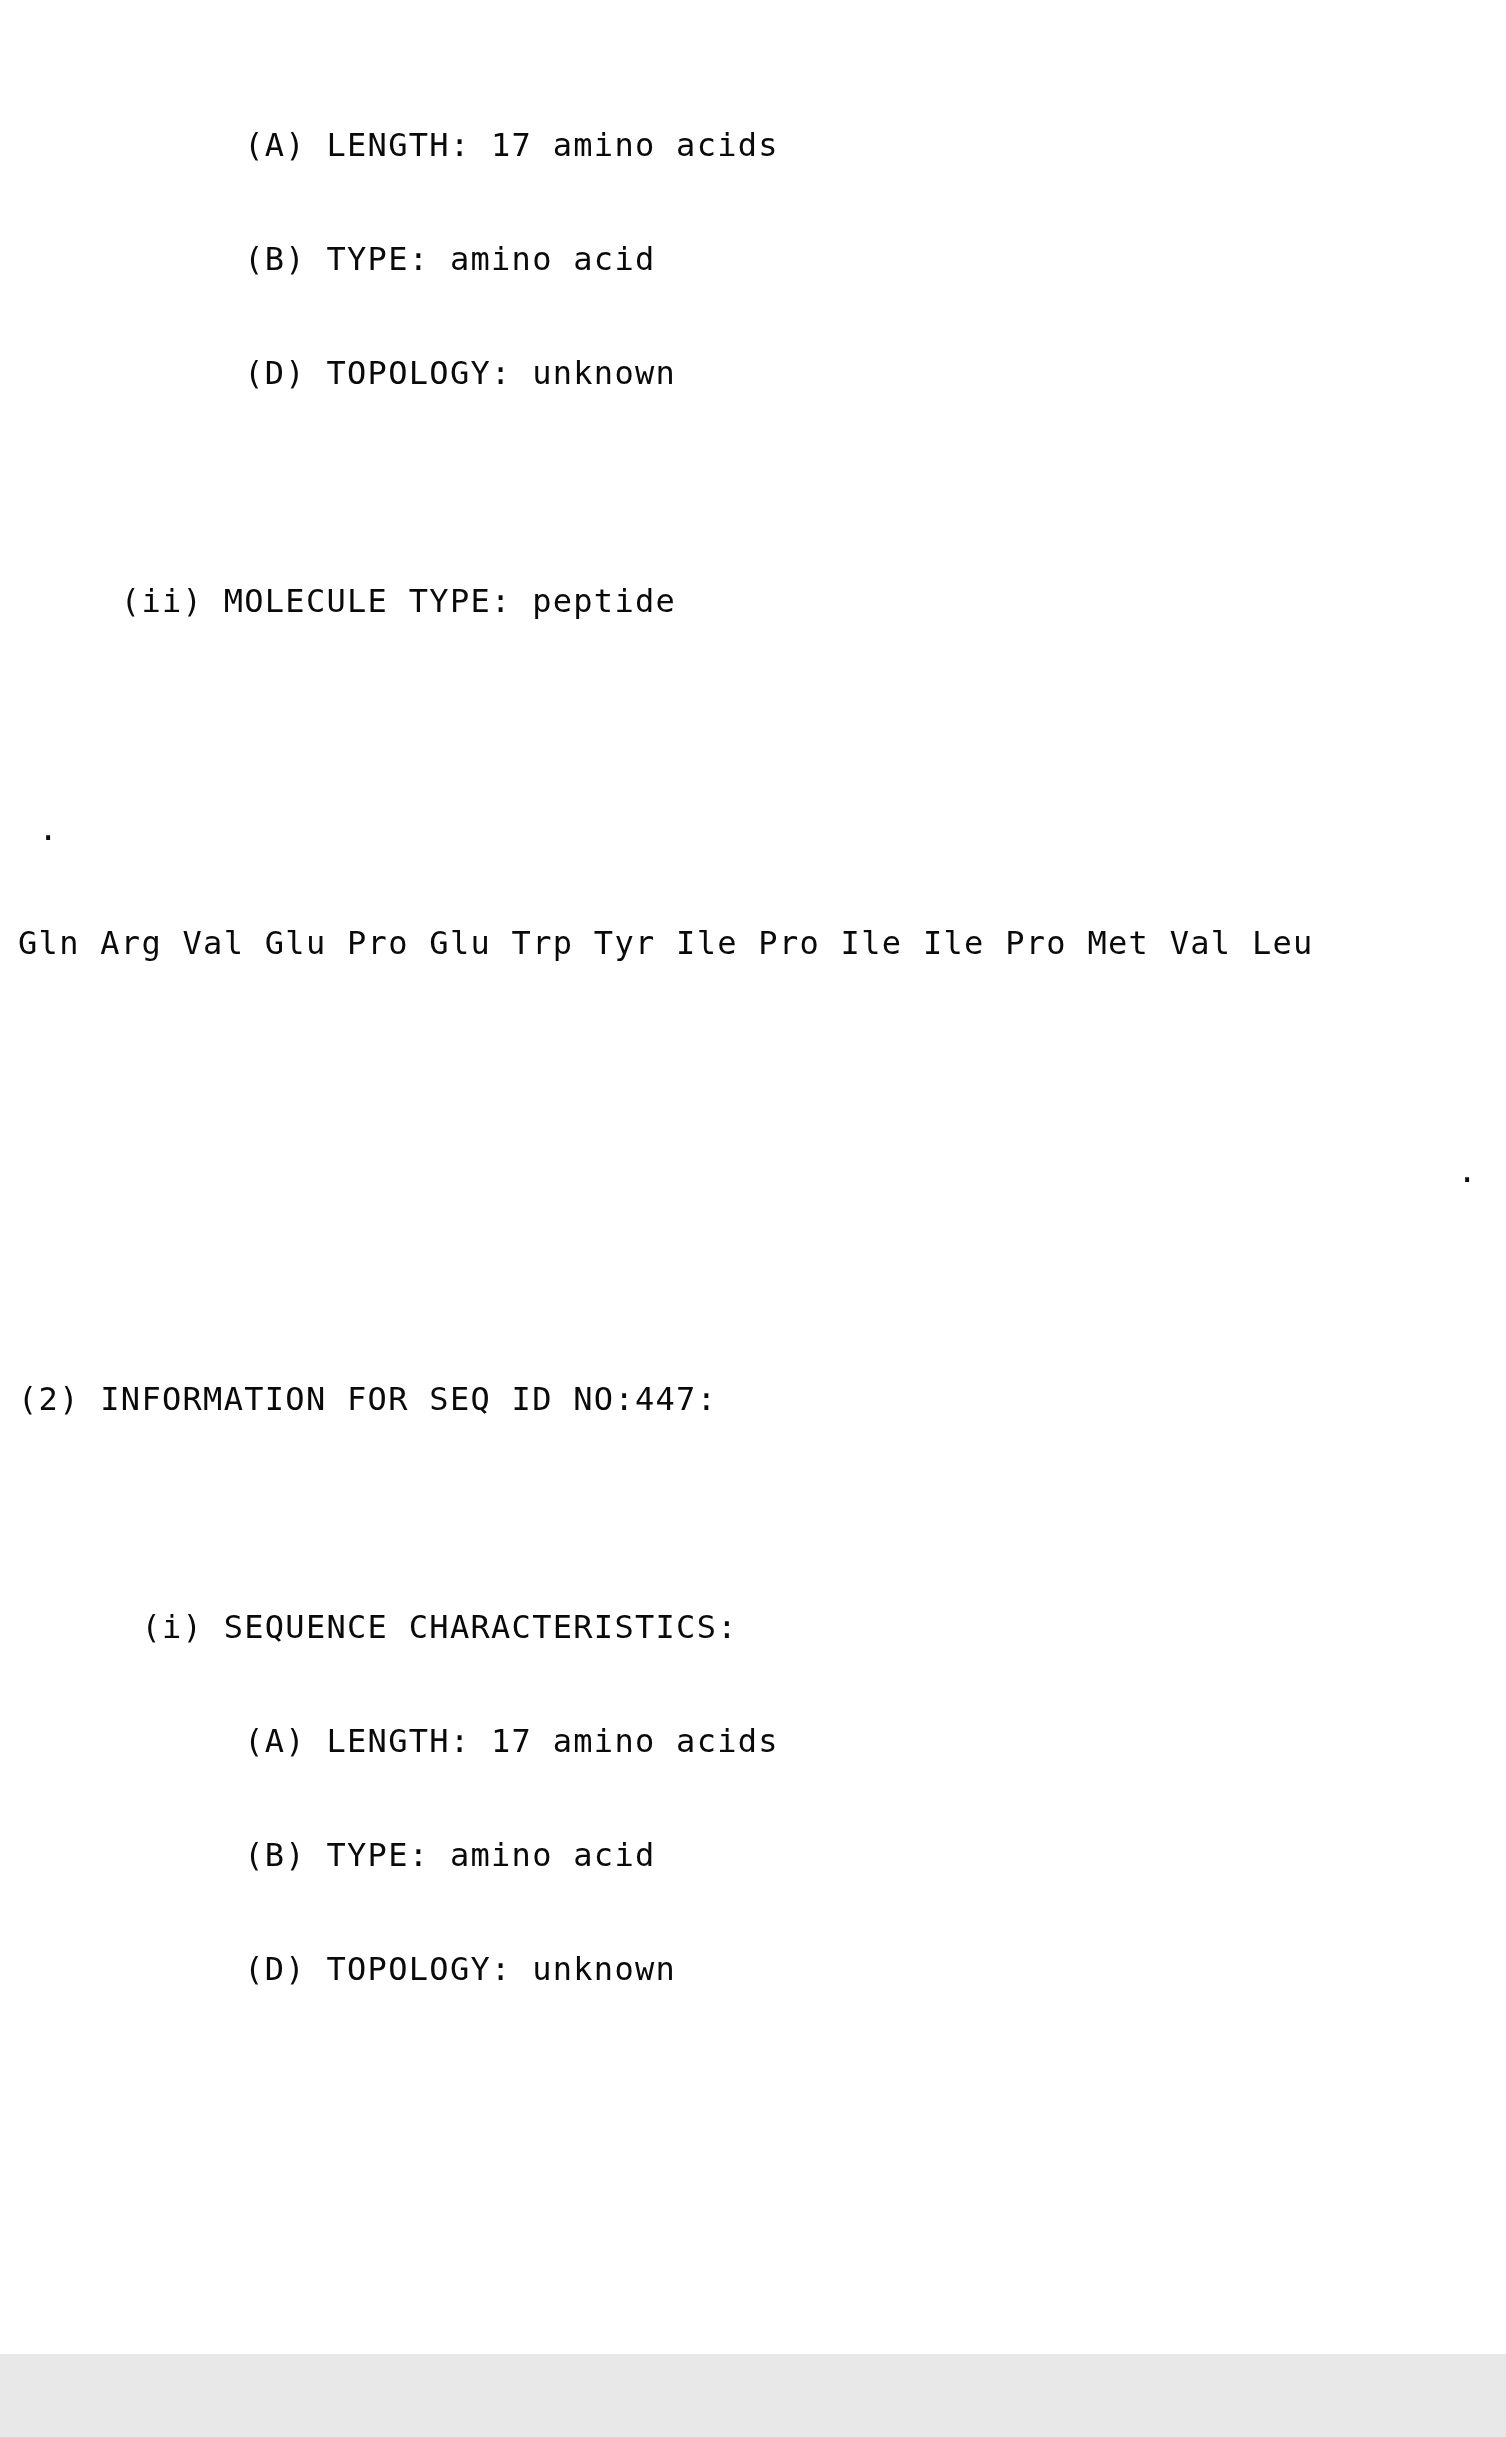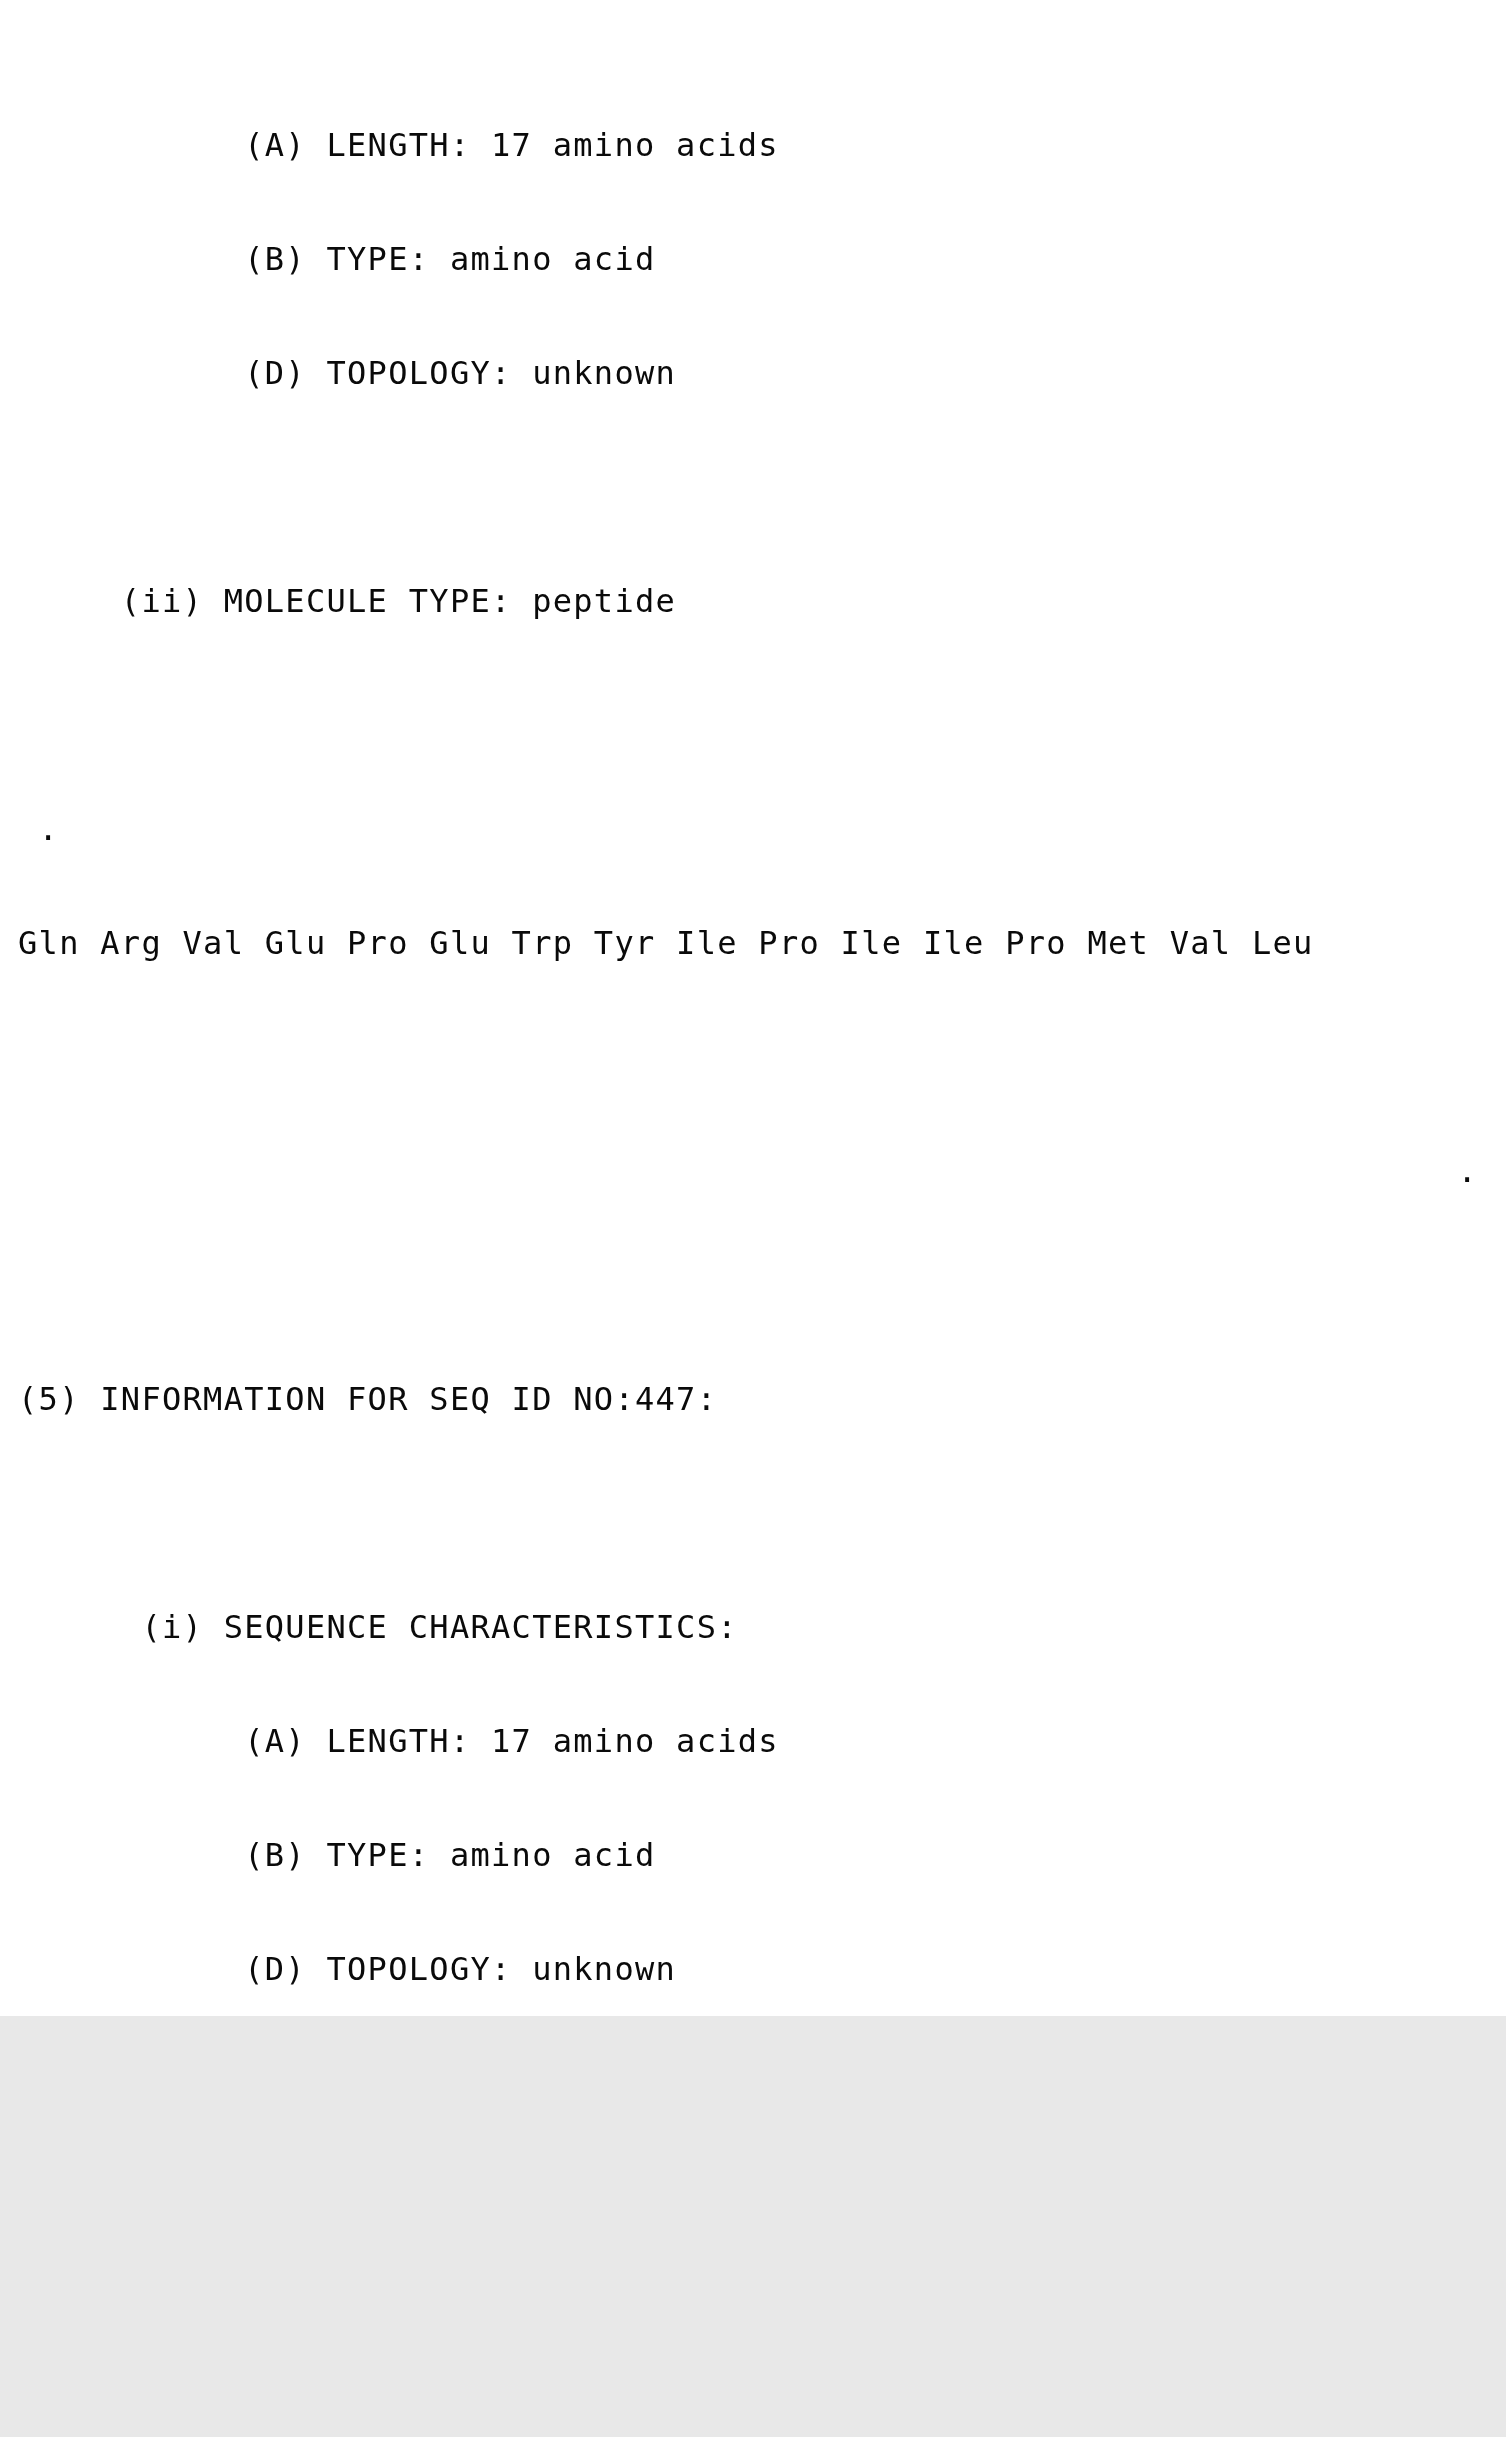--- a/index.html
+++ b/index.html
@@ -1,19 +1,19 @@
 <!DOCTYPE html>
 <html style="font-size:14.3px"><head>
 <meta charset="utf-8">
 <style>
   html, body { margin: 0; padding: 0; background: #e8e8e8; }
   .page {
     position: relative;
     width: 1506px;
-    height: 2016px;
+    height: 2354px;
     background: #ffffff;
     overflow: hidden;
   }
   .doc {
     position: absolute;
     left: 18px;
     top: 50px;
     font-family: "DejaVu Sans Mono", "Liberation Mono", monospace;
     font-size: 32px;
     line-height: 38px;
@@ -32,21 +32,21 @@
     <div class="line">           (B) TYPE: amino acid</div>
     <div class="line">           (D) TOPOLOGY: unknown</div>
     <div class="line"></div>
     <div class="line">     (ii) MOLECULE TYPE: peptide</div>
     <div class="line"></div>
     <div class="line"> .</div>
     <div class="line">Gln Arg Val Glu Pro Glu Trp Tyr Ile Pro Ile Ile Pro Met Val Leu</div>
     <div class="line"></div>
     <div class="line">                                                                      .</div>
     <div class="line"></div>
-    <div class="line">(5) INFORMATION FOR SEQ ID NO:447:</div>
+    <div class="line">(2) INFORMATION FOR SEQ ID NO:447:</div>
     <div class="line"></div>
     <div class="line">      (i) SEQUENCE CHARACTERISTICS:</div>
     <div class="line">           (A) LENGTH: 17 amino acids</div>
     <div class="line">           (B) TYPE: amino acid</div>
     <div class="line">           (D) TOPOLOGY: unknown</div>
     <div class="line"></div>
     
     
     
     

